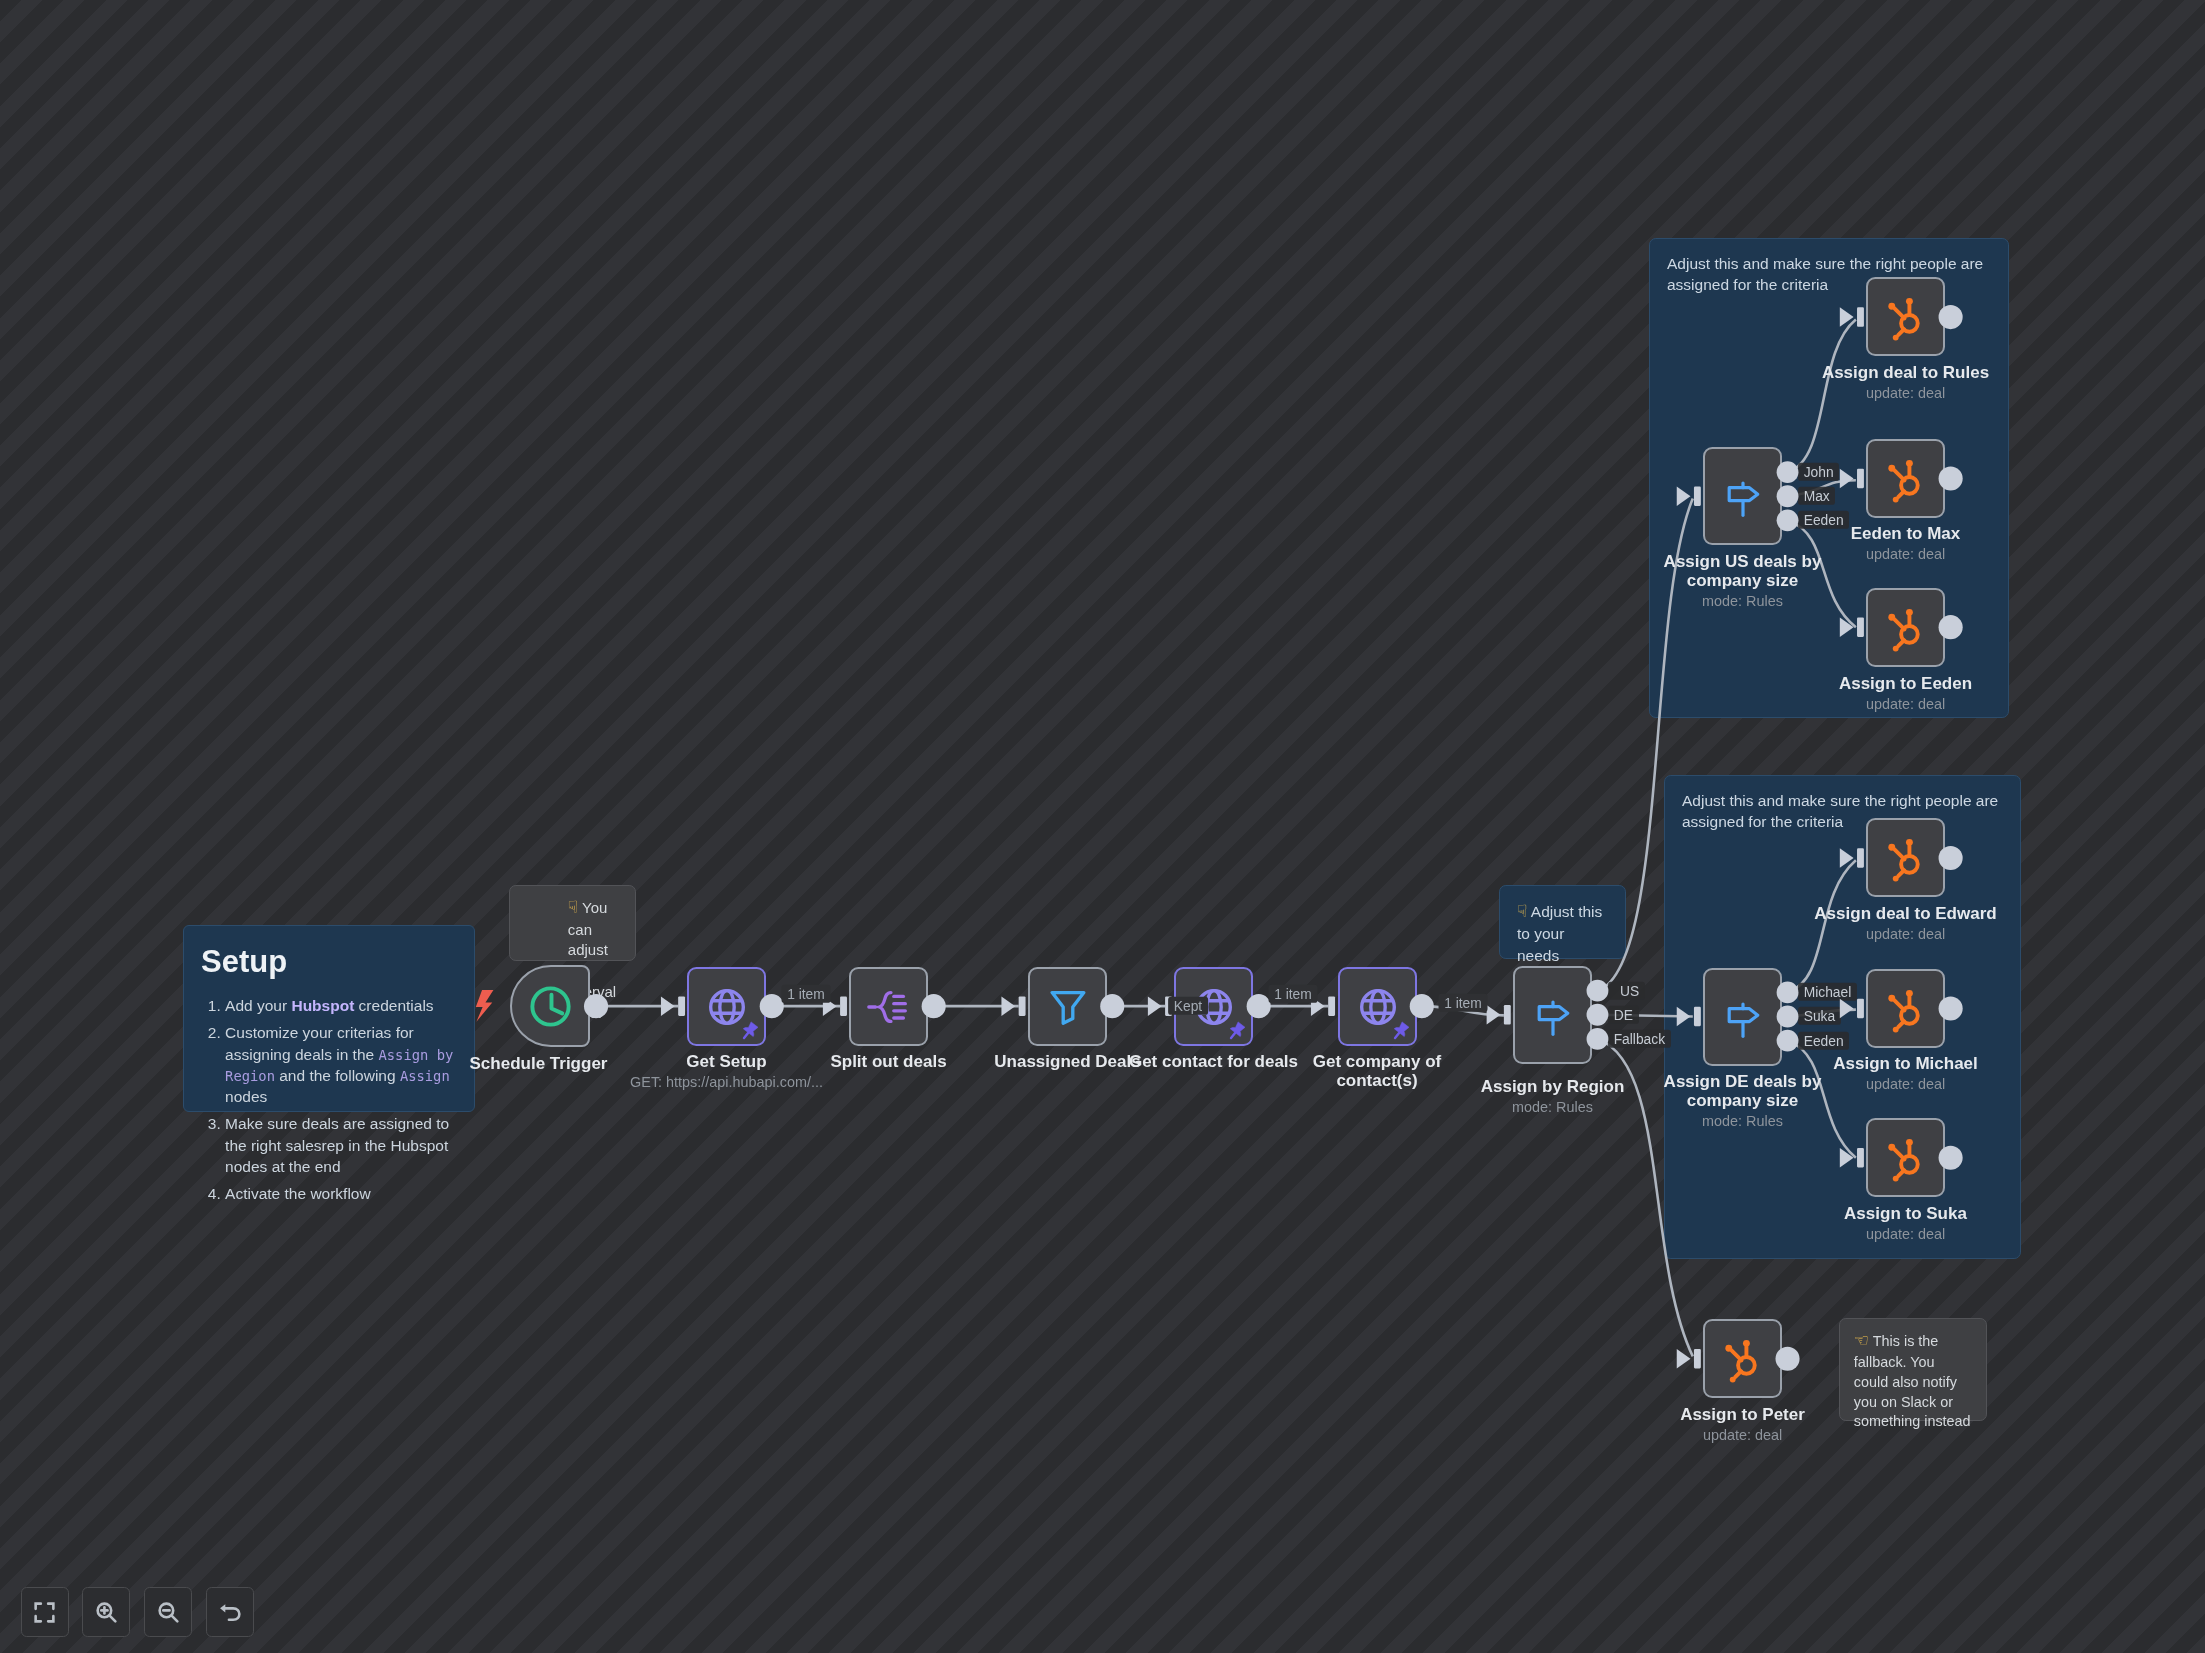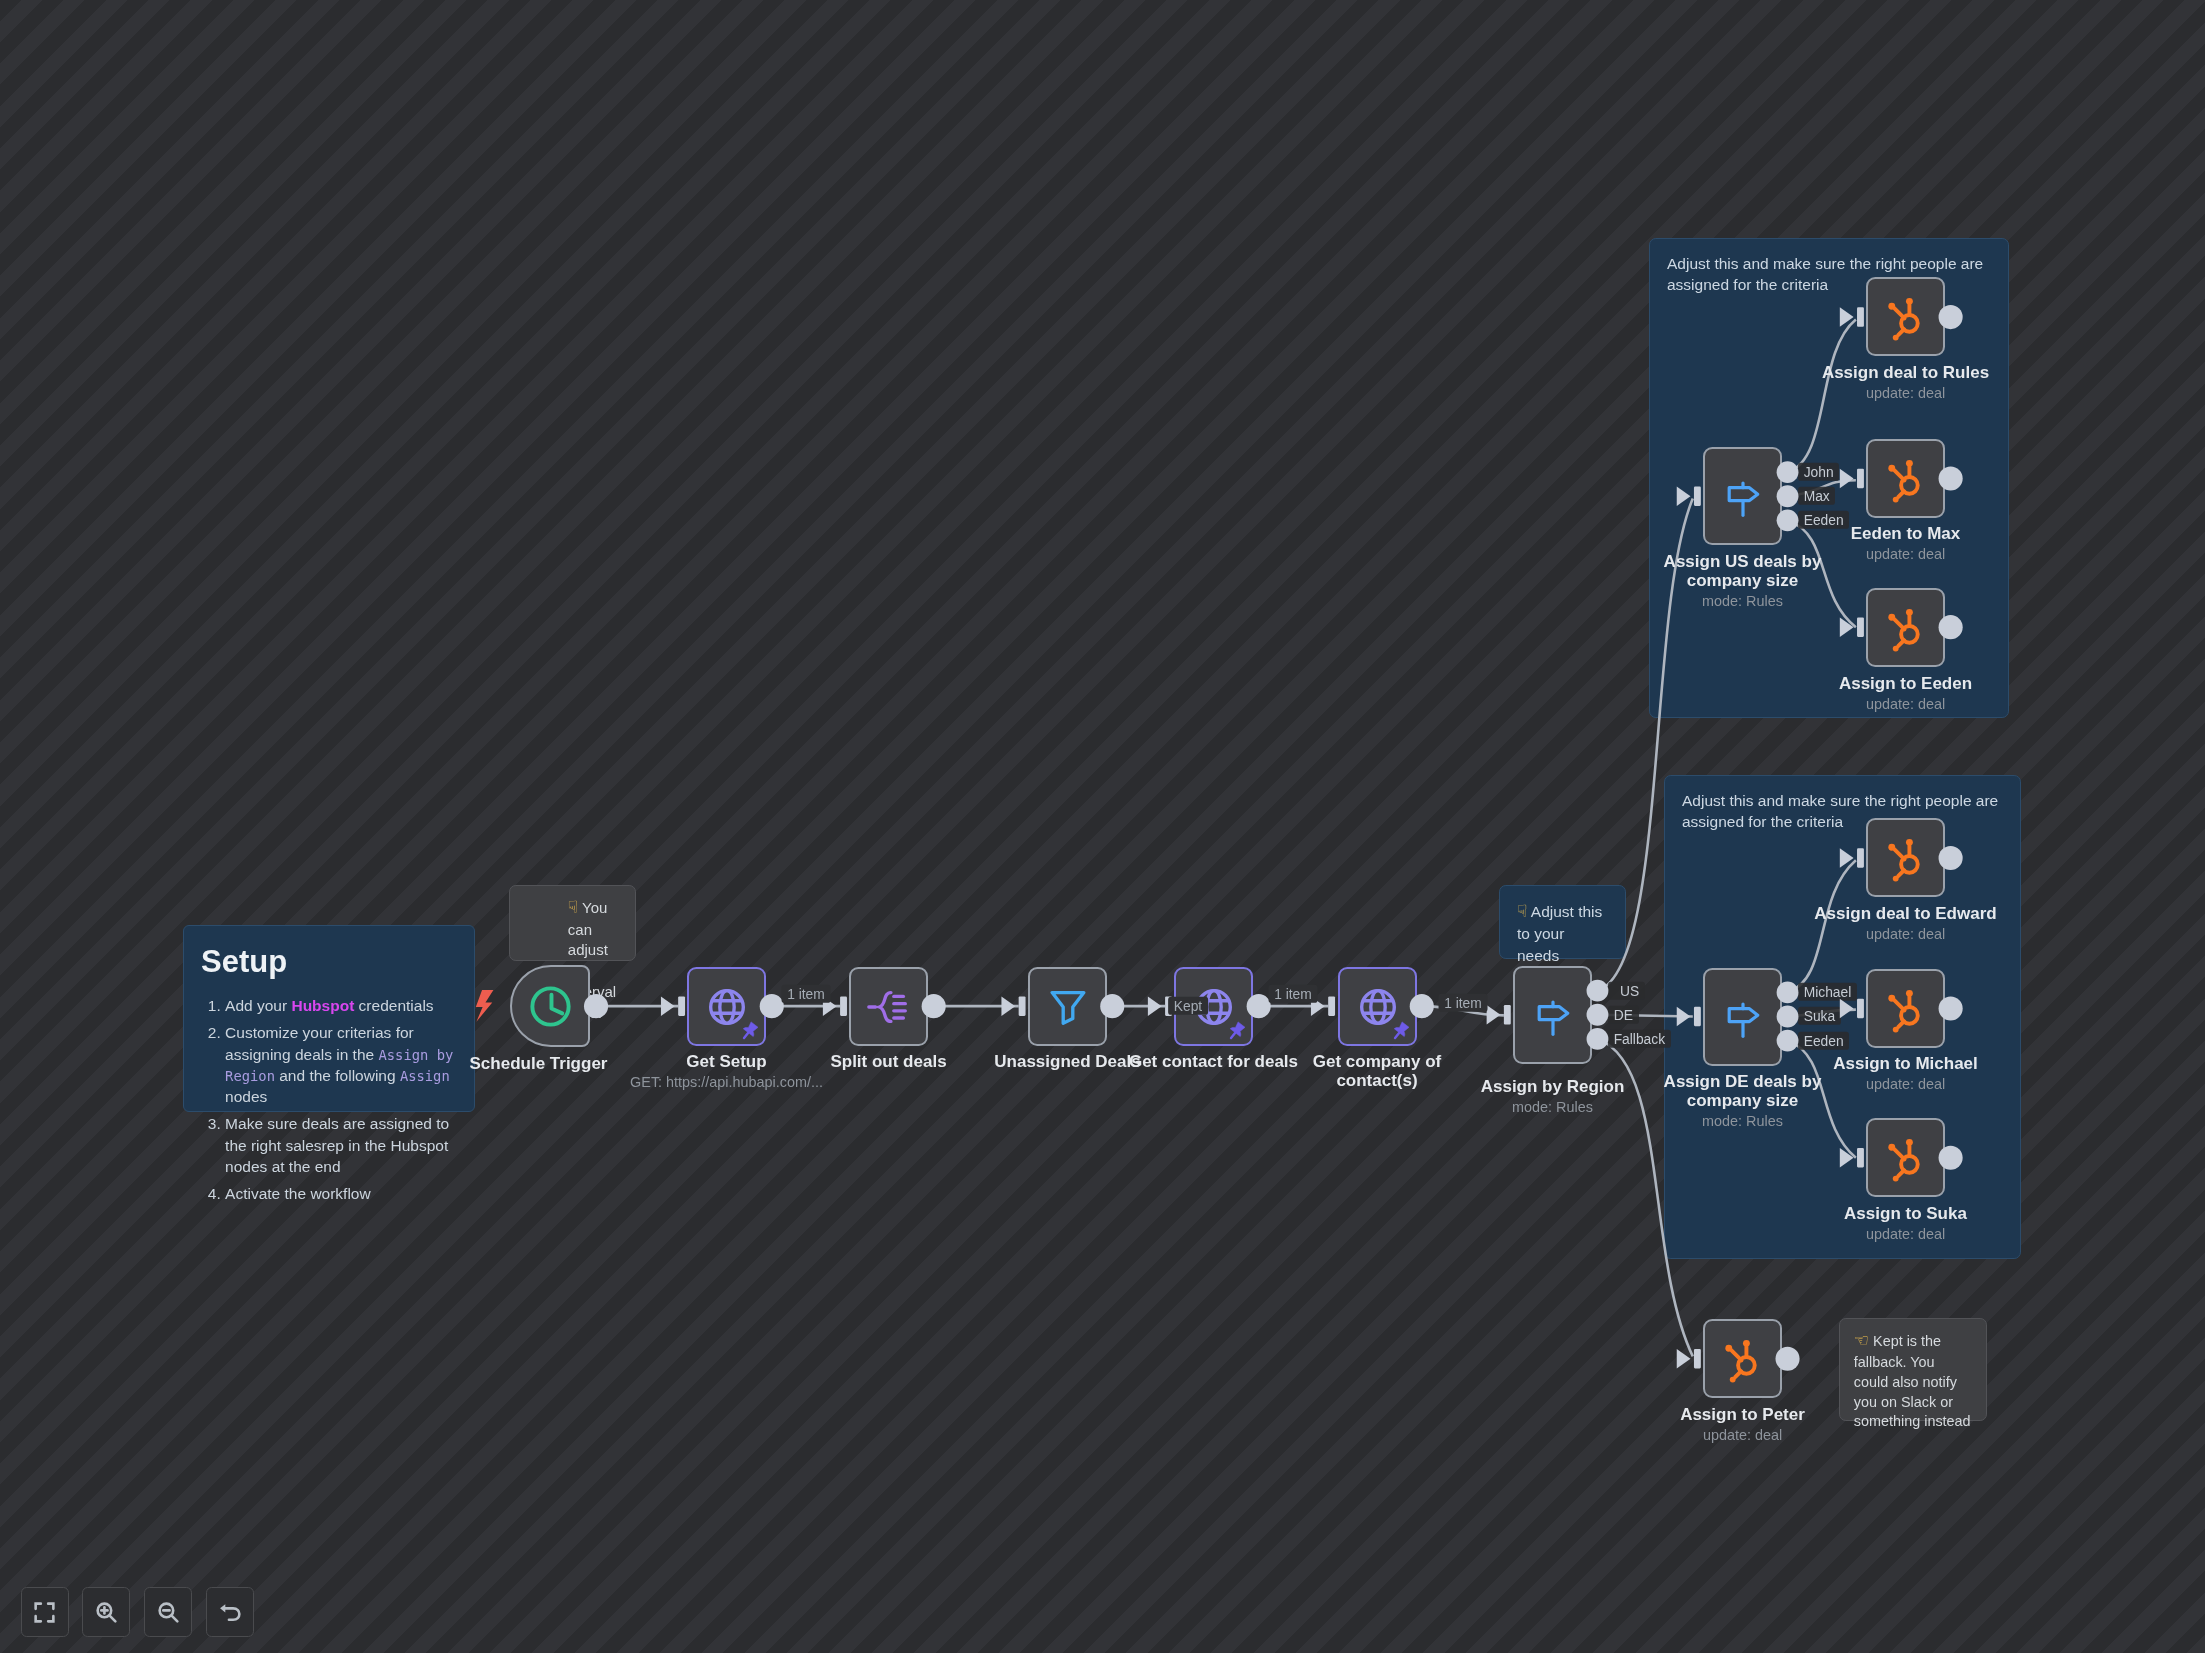--- a/index.html
+++ b/index.html
@@ -8,21 +8,21 @@
     background:repeating-linear-gradient(135deg,#2b2c2f 0 15px,#323337 15px 30px);}
   
   .sticky{position:absolute;box-sizing:border-box;border-radius:6.9px;z-index:1;}
   .sticky.navy{background:#1e3750;border:1.1px solid #2c4c6b;}
   .sticky.gray{background:#3f4043;border:1.1px solid #525357;}
   .sticky .body{padding:13.8px 17px;font-size:15.5px;line-height:1.38;color:#cdd8e3;}
   .sticky.gray .body{color:#d6dade;font-size:15px;padding:10.3px 13.8px;}
   .sticky h1{font-size:31px;font-weight:700;color:#eef2f6;margin:10.3px 0 11.5px 0;}
   .sticky ol{margin:0 0 0 4.6px;padding-left:19.5px;}
   .sticky li{margin-bottom:5.7px;color:#ccd5de;}
-  .sticky b{color:#d946ef;}
+  .sticky b{color:#c4b5fd;}
   .code{font-family:"DejaVu Sans Mono",monospace;font-size:13.8px;color:#a99ce0;}
   .hand{color:#f2c14e;font-size:17px;}
   
   .node-box{position:absolute;width:79px;height:79px;background:#3f4044;
     border:2.3px solid #9aa1ab;border-radius:9.2px;box-sizing:border-box;z-index:3;
     display:flex;align-items:center;justify-content:center;}
   .node-box.purple{border-color:#7e76e2;}
   .node-box.tall{height:98px;}
   .node-box.trigger{width:80px;height:82px;border-radius:41px 8px 8px 41px;}
   .pin{position:absolute;right:4.6px;bottom:3.4px;}
@@ -70,21 +70,21 @@
 
   <div class="sticky navy" style="left:1649px;top:238px;width:360px;height:480px;">
     <div class="body" style="max-width:345px;">Adjust this and make sure the right people are assigned for the criteria</div>
   </div>
 
   <div class="sticky navy" style="left:1664px;top:775px;width:357px;height:484px;">
     <div class="body" style="max-width:345px;">Adjust this and make sure the right people are assigned for the criteria</div>
   </div>
 
   <div class="sticky gray" style="left:1839px;top:1318px;width:148px;height:103px;">
-    <div class="body" style="font-size:14.4px;"><span class="hand">☜</span><span> Kept is the fallback. You could also notify you on Slack or something instead</span></div>
+    <div class="body" style="font-size:14.4px;"><span class="hand">☜</span><span> This is the fallback. You could also notify you on Slack or something instead</span></div>
   </div>
 
   <svg class="layer" width="2205" height="1654" viewBox="0 0 3840 2880">
     <g stroke="#aeb5bf" stroke-width="4.5" fill="none">
       <path d="M1038 1752 L1181 1752"></path>
       <path d="M1344 1752 L1463 1752"></path>
       <path d="M1626 1752 L1774 1752"></path>
       <path d="M1937 1752 L2029 1752"></path>
       <path d="M2192 1752 L2313 1752"></path>
       <path d="M2476 1752 C2540 1752 2556 1768 2619 1768"></path>

